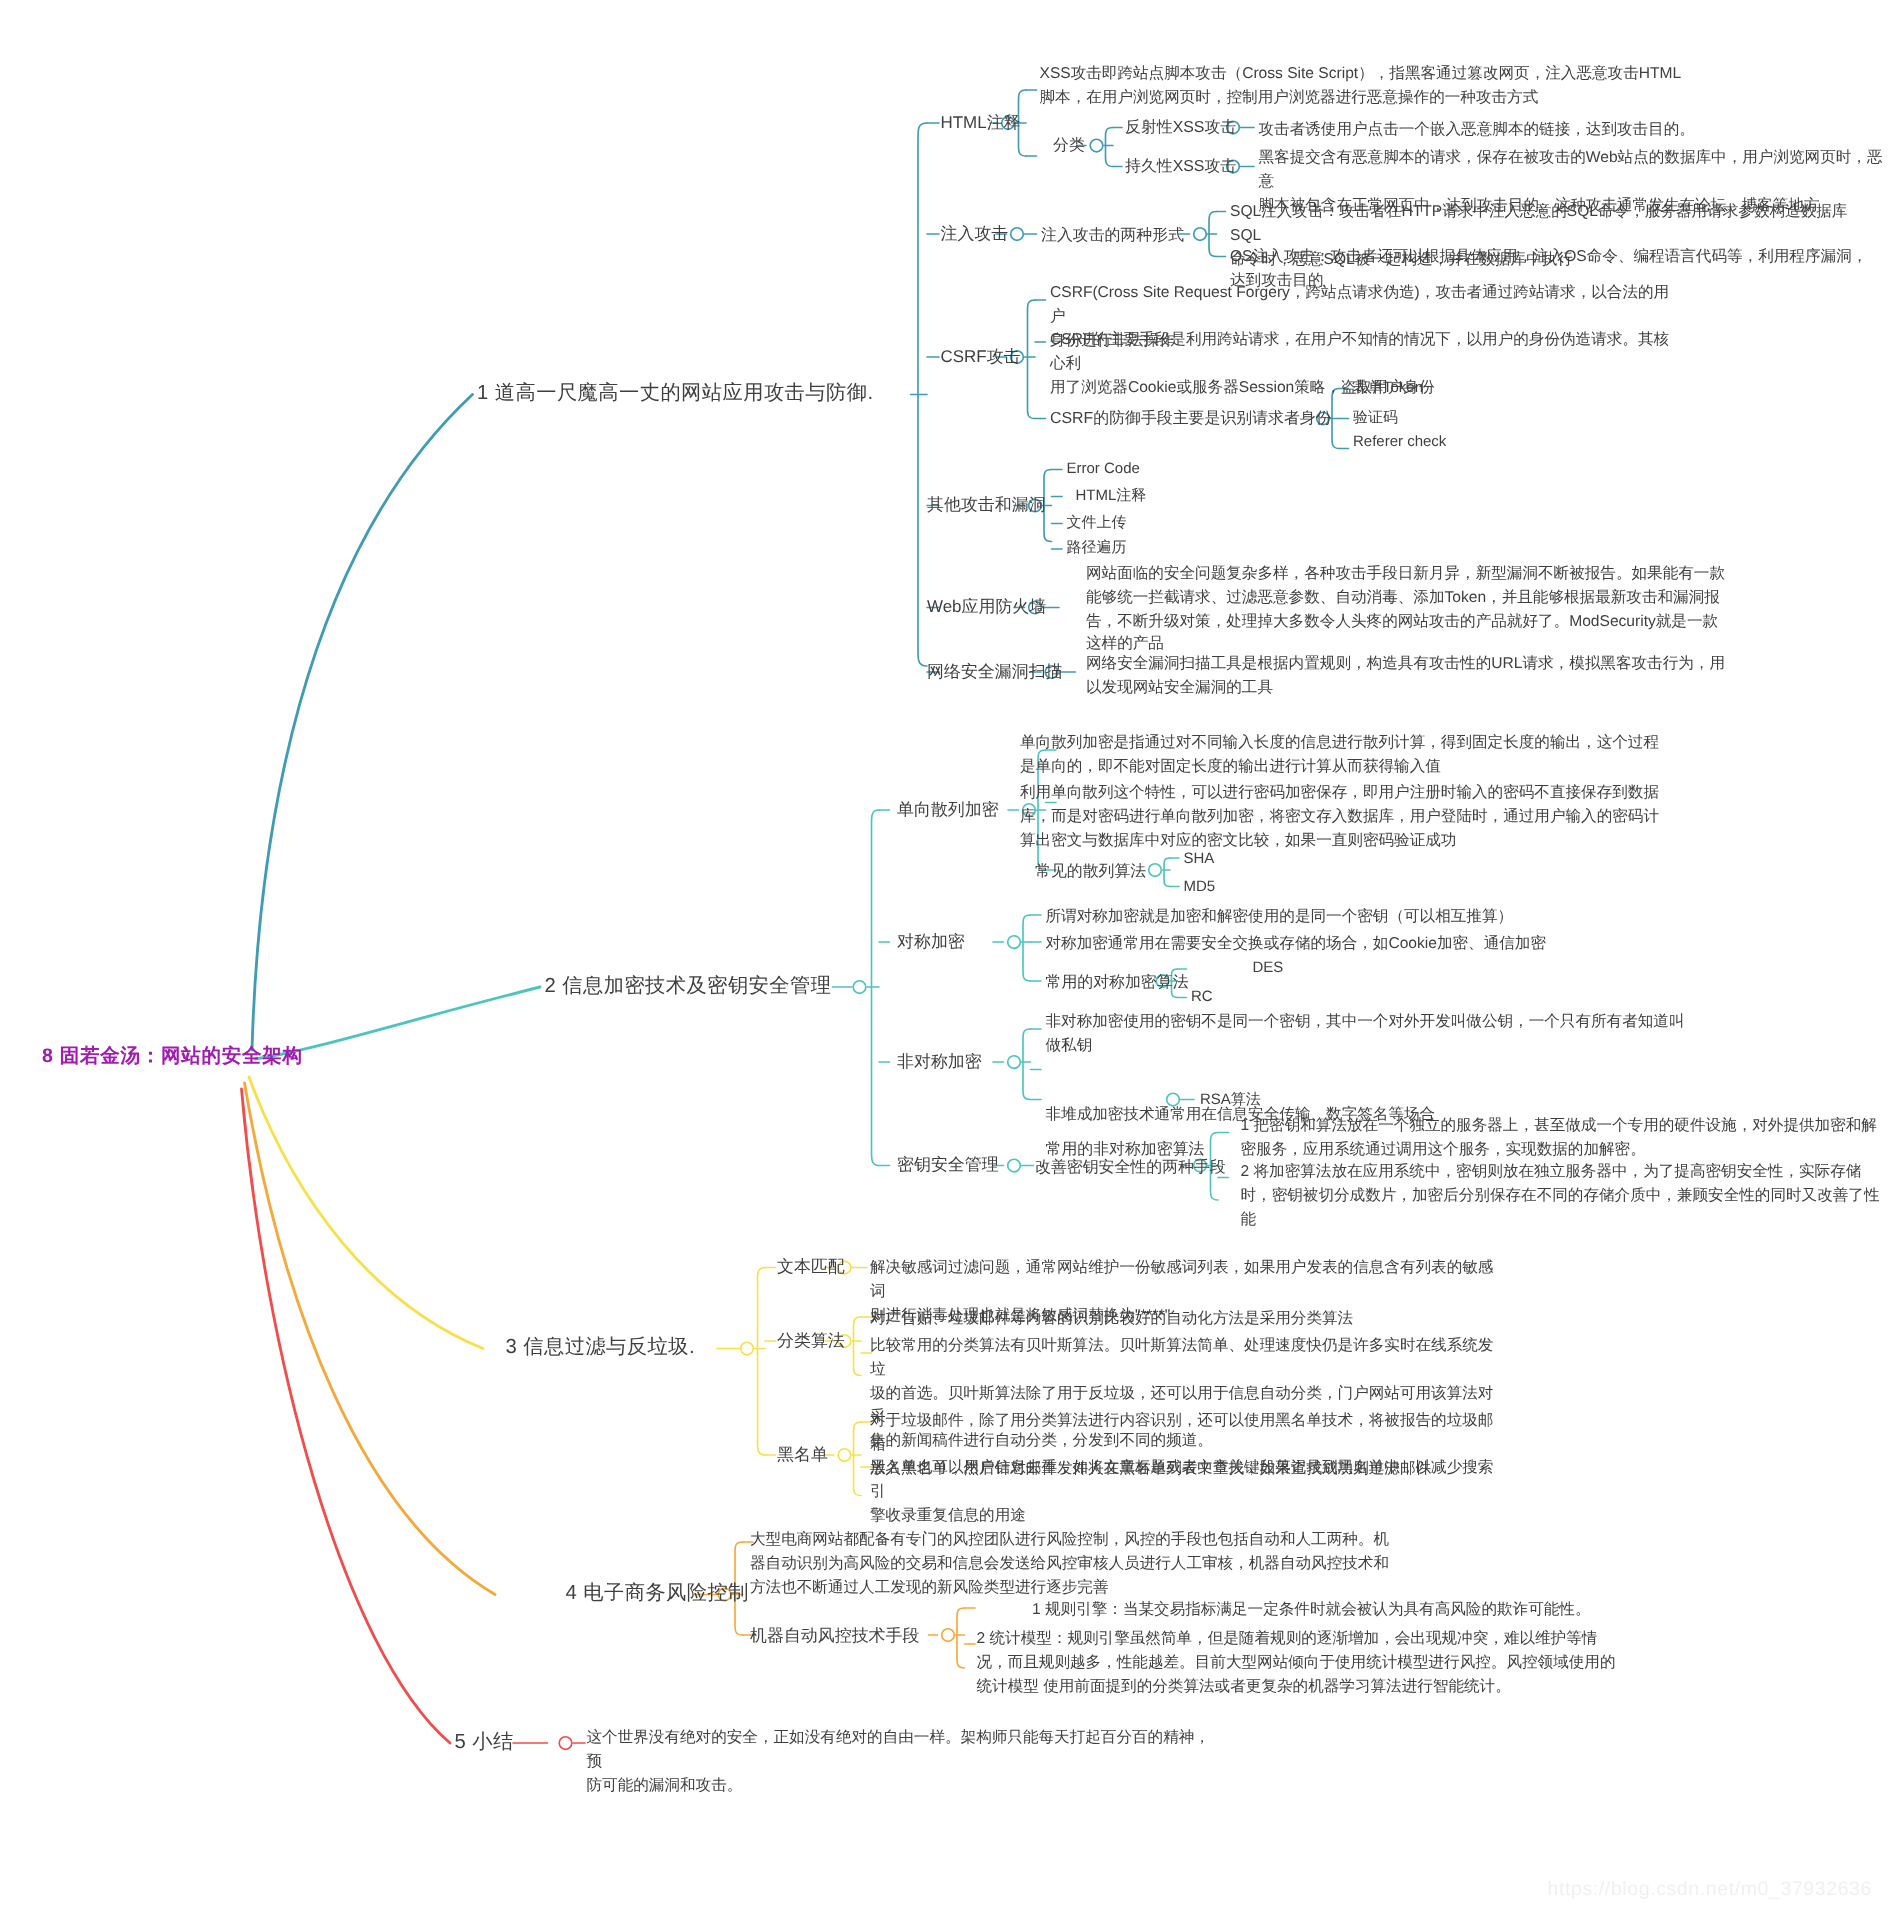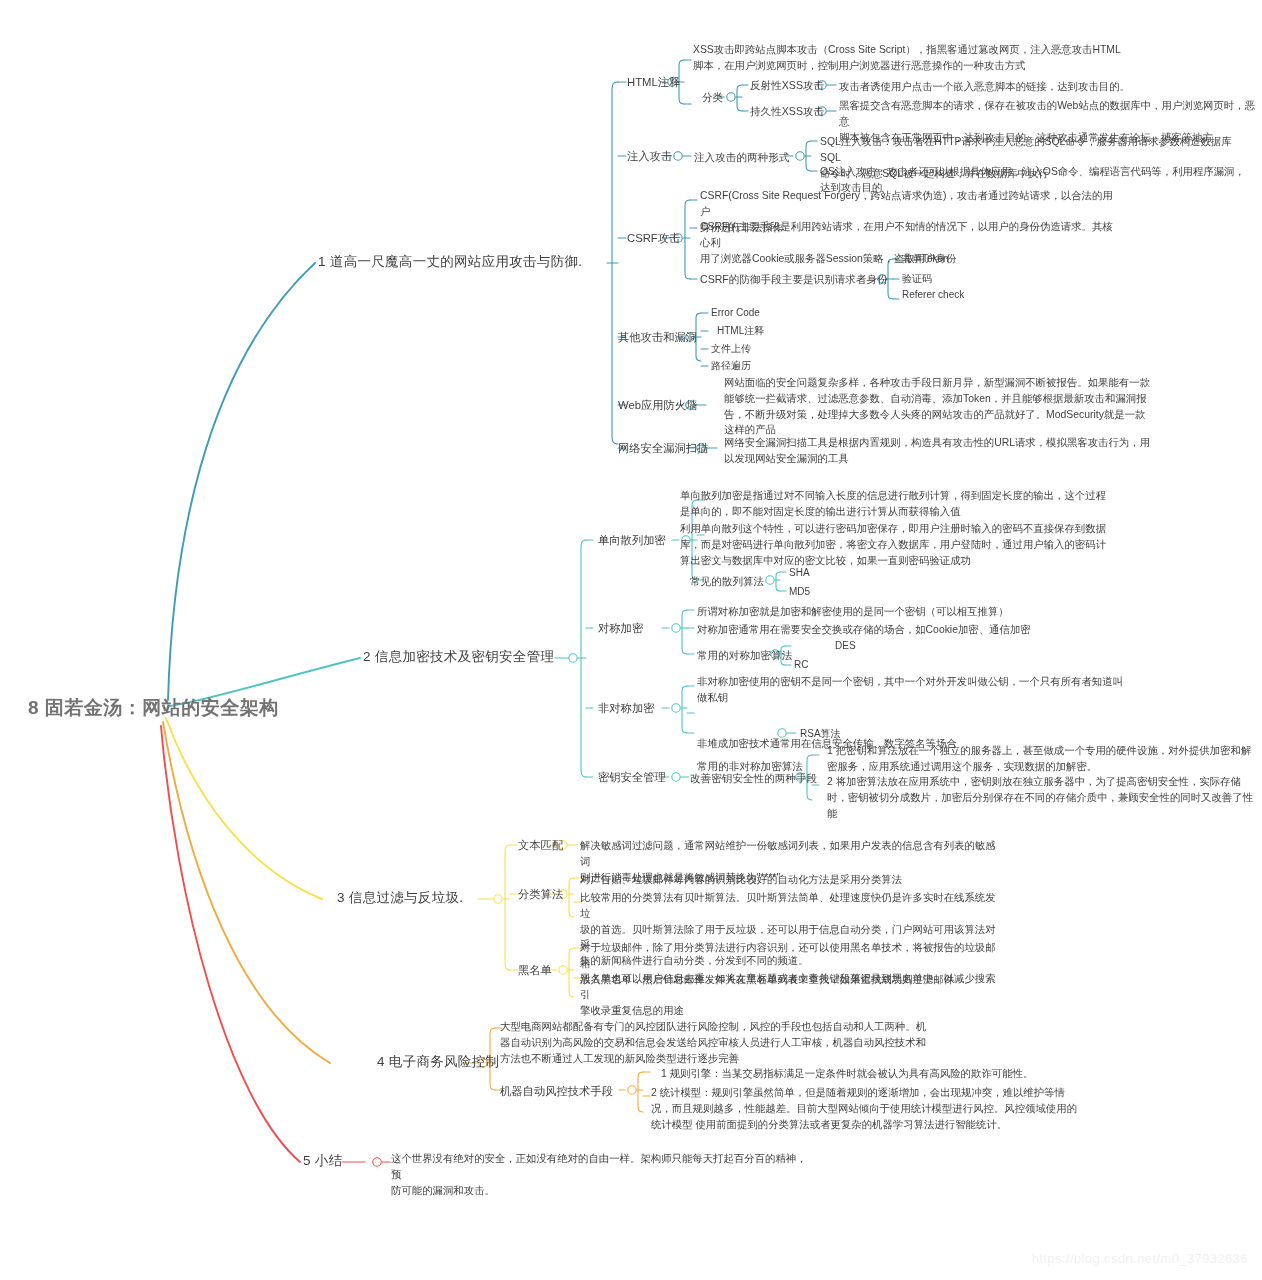--- a/index.html
+++ b/index.html
@@ -20,23 +20,23 @@
     pointer-events: none;
   }
   .node {
     position: absolute;
     white-space: pre-line;
     line-height: 1.38;
   }
   
   #root-node {
     left: 28px; top: 695px;
-    font-size: 19px;
+    font-size: 13px;
     font-weight: bold;
-    color: #737373;
+    color: #a21caf;
     letter-spacing: 0.5px;
   }
   
   .l1 {
     font-size: 13.5px;
     color: #3f3f3f;
     letter-spacing: 0.3px;
   }
   
   .l2 {
@@ -344,21 +344,21 @@
 <div class="node leaf" style="left:580px; top:940px; width:425px;">对于垃圾邮件，除了用分类算法进行内容识别，还可以使用黑名单技术，将被报告的垃圾邮箱
 放入黑名单，然后针对邮件发件人在黑名单列表中查找，如果查找成功则过滤邮件</div>
 <div class="node leaf" style="left:580px; top:971px; width:425px;">黑名单也可以用户信息去重，如将文章标题或者文章关键段落记录到黑名单中，以减少搜索引
 擎收录重复信息的用途</div>
 
 <div class="node l1" style="left:333px; top:1053px;margin-left:44px;">4 电子商务风险控制</div>
 <div class="node leaf" style="left:500px; top:1019px; width:430px;">大型电商网站都配备有专门的风控团队进行风险控制，风控的手段也包括自动和人工两种。机
 器自动识别为高风险的交易和信息会发送给风控审核人员进行人工审核，机器自动风控技术和
 方法也不断通过人工发现的新风险类型进行逐步完善</div>
 <div class="node l2" style="left:500px; top:1084px;">机器自动风控技术手段</div>
-<div class="node leaf" style="left:661px; top:1066px; width:440px;">1 规则引擎：当某交易指标满足一定条件时就会被认为具有高风险的欺诈可能性。</div>
+<div class="node leaf" style="left:688px; top:1066px; width:440px;">1 规则引擎：当某交易指标满足一定条件时就会被认为具有高风险的欺诈可能性。</div>
 <div class="node leaf" style="left:651px; top:1085px; width:440px;">2 统计模型：规则引擎虽然简单，但是随着规则的逐渐增加，会出现规冲突，难以维护等情
 况，而且规则越多，性能越差。目前大型网站倾向于使用统计模型进行风控。风控领域使用的
 统计模型 使用前面提到的分类算法或者更复杂的机器学习算法进行智能统计。</div>
 
 <div class="node l1" style="left:303px; top:1152px;">5 小结</div>
 <div class="node leaf" style="left:391px; top:1151px; width:420px;">这个世界没有绝对的安全，正如没有绝对的自由一样。架构师只能每天打起百分百的精神，预
 防可能的漏洞和攻击。</div>
 
 <div id="watermark">https://blog.csdn.net/m0_37932636</div>
 

